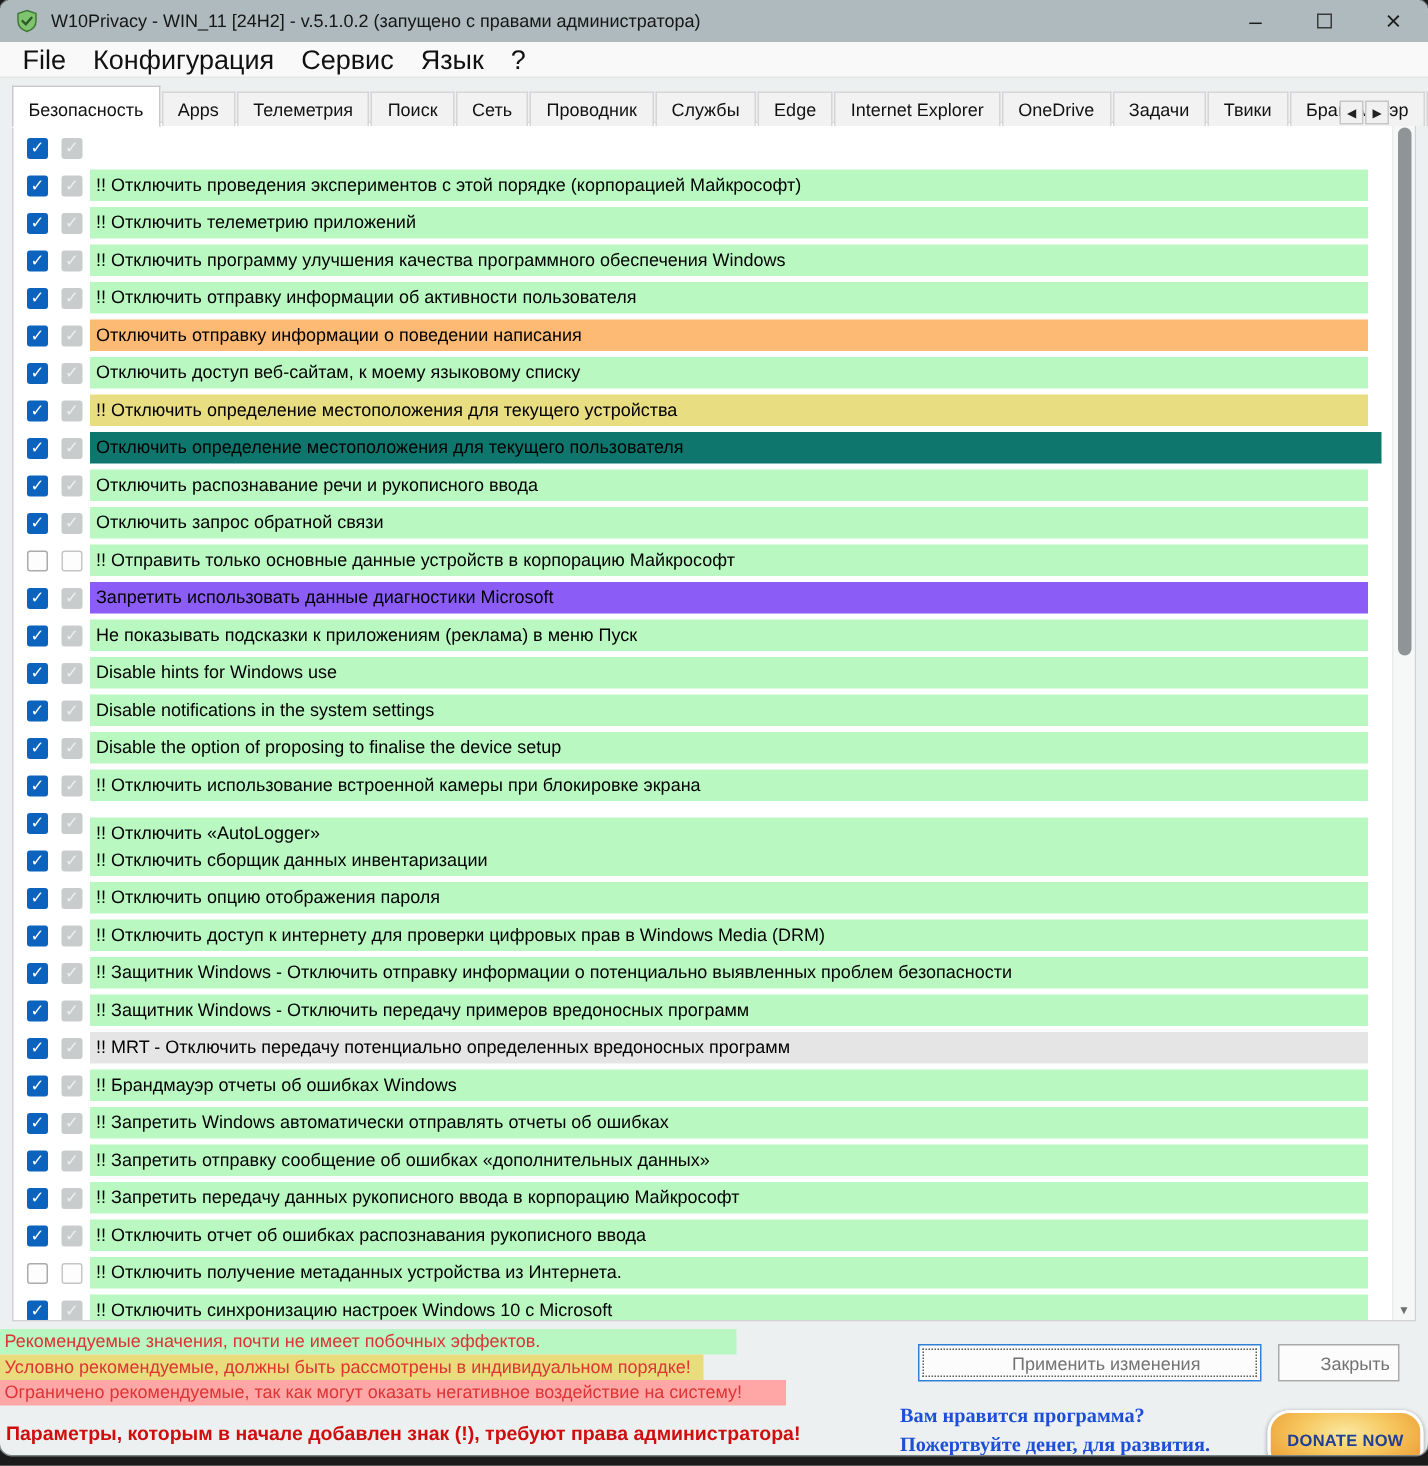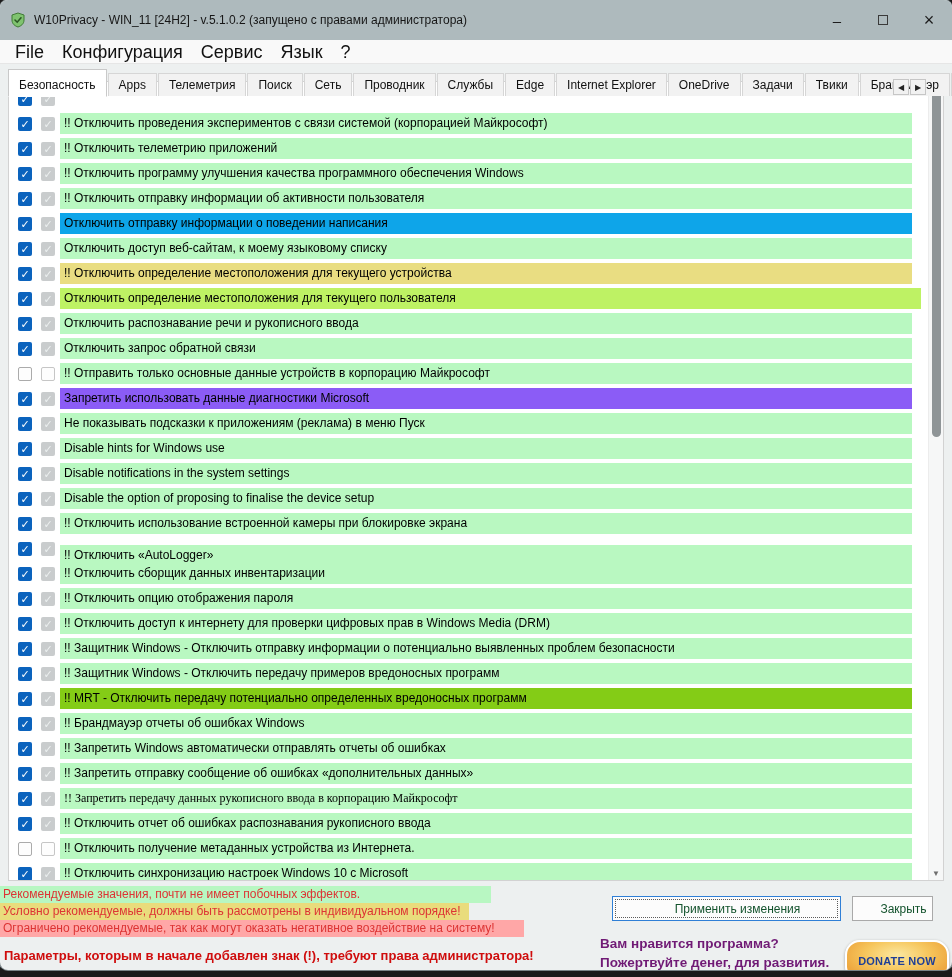--- a/index.html
+++ b/index.html
@@ -1,20 +1,20 @@
 <!DOCTYPE html>
 <html><head>
 <meta charset="utf-8">
 <style>
   * { margin:0; padding:0; box-sizing:border-box; }
   html,body { width:952px; height:977px; background:#1b1b1b; font-family:"Liberation Sans", sans-serif; overflow:hidden; }
   #window { position:absolute; left:0; top:0; width:952px; height:970px; background:#edf0f0; border-radius:8px; overflow:hidden; box-shadow:0 0 0 1px #7a8487; }
 
   
-  #titlebar { height:40px; background:#aebabd; display:flex; align-items:center; padding-left:10px; }
+  #titlebar { height:28px; background:#aebabd; display:flex; align-items:center; padding-left:10px; }
   #app-icon { width:16px; height:16px; margin-right:8px; }
   #title-text { font-size:12px; color:#161616; }
   #win-controls { margin-left:auto; display:flex; height:100%; }
   .wbtn { width:46px; height:100%; display:flex; align-items:center; justify-content:center; color:#1c1c1c; font-size:15px; }
   .wbtn .sq { width:10px; height:10px; border:1px solid #3a3a3a; display:block; }
   .wbtn.close { font-size:18px; }
 
   
   #menubar { height:24px; background:#f9f9f9; display:flex; align-items:center; padding-left:6px; border-bottom:1px solid #e6e6e6; }
   .menu-item { font-size:18px; color:#111; padding:0 9px; line-height:24px; }
@@ -39,24 +39,24 @@
   .bar.wide { width:861px; }
 
   
   #vscroll { position:absolute; top:0; right:0; bottom:0; width:15px; background:#f6f7f7; border-left:1px solid #ececec; }
   #vthumb { position:absolute; left:3px; top:3px; width:9px; height:352px; background:#8f9597; border-radius:5px; }
   #vdown { position:absolute; bottom:2px; left:0; width:100%; text-align:center; font-size:8px; color:#6e6e6e; }
 
   
   .legend-line { position:absolute; left:0; height:17px; line-height:17px; font-size:12px; color:#dd3434; padding-left:3px; white-space:nowrap; overflow:hidden; }
   #admin-note { position:absolute; left:4px; top:948px; font-size:13px; font-weight:bold; color:#cf0d0d; white-space:nowrap; }
-  .btn { position:absolute; height:25px; background:#fcfcfc; font-size:12px; color:#14532d; display:flex; align-items:center; justify-content:center;padding-left:22px; }
+  .btn { position:absolute; height:25px; background:#fcfcfc; font-size:12px; color:#737373; display:flex; align-items:center; justify-content:center;padding-left:22px; }
   #apply-btn { left:612px; top:896px; width:229px; border:1px solid #2f7fd6; outline:1px dotted #5a5a5a; outline-offset:-4px; }
   #close-btn { left:852px; top:896px; width:81px; border:1px solid #a9a9a9; }
-  #donate-text { position:absolute; left:600px; top:934px; font-size:13.5px; font-weight:bold; color:#701a75; line-height:19px; }
+  #donate-text { position:absolute; left:600px; top:934px; font-size:13.5px; font-weight:bold; color:#1d4ed8; line-height:19px;font-family:Liberation Serif, serif; }
   #donate-btn { position:absolute; left:845px; top:940px; width:104px; height:41px; border-radius:15px; border:2px solid #ffffff; background:radial-gradient(ellipse at 50% 35%, #fbe8a0 0%, #f6c65d 45%, #e8932b 100%); box-shadow:0 1px 3px rgba(0,0,0,0.35); color:#1f3f96; font-size:11px; font-weight:bold; display:flex; align-items:center; justify-content:center; letter-spacing:0.2px; }
 </style>
 </head>
 <body>
 
 <div id="window">
 
   <div id="titlebar">
     <svg id="app-icon" viewBox="0 0 16 16">
       <path d="M8 1 L14 3 V8 C14 12 11 14 8 15 C5 14 2 12 2 8 V3 Z" fill="#7fc36f" stroke="#3f7a35" stroke-width="1"></path>
@@ -103,56 +103,56 @@
 
   <div id="page">
     <div id="rowlist">
         <div class="row">
           <span class="cb on">✓</span>
           <span class="cb on dim">✓</span>
         </div>
         <div class="row">
           <span class="cb on">✓</span>
           <span class="cb on dim">✓</span>
-          <span class="bar" style="background: rgb(185, 248, 193);">!! Отключить проведения экспериментов с связи системой (корпорацией Майкрософт)</span>
+          <span class="bar" style="background: rgb(185, 248, 193);">!! Отключить проведения экспериментов с этой порядке (корпорацией Майкрософт)</span>
         </div>
         <div class="row">
           <span class="cb on">✓</span>
           <span class="cb on dim">✓</span>
           <span class="bar" style="background: rgb(185, 248, 193);">!! Отключить телеметрию приложений</span>
         </div>
         <div class="row">
           <span class="cb on">✓</span>
           <span class="cb on dim">✓</span>
           <span class="bar" style="background: rgb(185, 248, 193);">!! Отключить программу улучшения качества программного обеспечения Windows</span>
         </div>
         <div class="row">
           <span class="cb on">✓</span>
           <span class="cb on dim">✓</span>
           <span class="bar" style="background: rgb(185, 248, 193);">!! Отключить отправку информации об активности пользователя</span>
         </div>
         <div class="row">
           <span class="cb on">✓</span>
           <span class="cb on dim">✓</span>
-          <span class="bar" style="background: #0ea5e9;">Отключить отправку информации о поведении написания</span>
+          <span class="bar" style="background: #fdba74;">Отключить отправку информации о поведении написания</span>
         </div>
         <div class="row">
           <span class="cb on">✓</span>
           <span class="cb on dim">✓</span>
           <span class="bar" style="background: rgb(185, 248, 193);">Отключить доступ веб-сайтам, к моему языковому списку</span>
         </div>
         <div class="row">
           <span class="cb on">✓</span>
           <span class="cb on dim">✓</span>
           <span class="bar" style="background: rgb(233, 221, 130);">!! Отключить определение местоположения для текущего устройства</span>
         </div>
         <div class="row">
           <span class="cb on">✓</span>
           <span class="cb on dim">✓</span>
-          <span class="bar wide" style="background: #bef264;">Отключить определение местоположения для текущего пользователя</span>
+          <span class="bar wide" style="background: #0f766e;">Отключить определение местоположения для текущего пользователя</span>
         </div>
         <div class="row">
           <span class="cb on">✓</span>
           <span class="cb on dim">✓</span>
           <span class="bar" style="background: rgb(185, 248, 193);">Отключить распознавание речи и рукописного ввода</span>
         </div>
         <div class="row">
           <span class="cb on">✓</span>
           <span class="cb on dim">✓</span>
           <span class="bar" style="background: rgb(185, 248, 193);">Отключить запрос обратной связи</span>
@@ -218,41 +218,41 @@
           <span class="bar" style="background: rgb(185, 248, 193);">!! Защитник Windows - Отключить отправку информации о потенциально выявленных проблем безопасности</span>
         </div>
         <div class="row">
           <span class="cb on">✓</span>
           <span class="cb on dim">✓</span>
           <span class="bar" style="background: rgb(185, 248, 193);">!! Защитник Windows - Отключить передачу примеров вредоносных программ</span>
         </div>
         <div class="row">
           <span class="cb on">✓</span>
           <span class="cb on dim">✓</span>
-          <span class="bar" style="background: #84cc16;">!! MRT - Отключить передачу потенциально определенных вредоносных программ</span>
+          <span class="bar" style="background: #e5e5e5;">!! MRT - Отключить передачу потенциально определенных вредоносных программ</span>
         </div>
         <div class="row">
           <span class="cb on">✓</span>
           <span class="cb on dim">✓</span>
           <span class="bar" style="background: rgb(185, 248, 193);">!! Брандмауэр отчеты об ошибках Windows</span>
         </div>
         <div class="row">
           <span class="cb on">✓</span>
           <span class="cb on dim">✓</span>
           <span class="bar" style="background: rgb(185, 248, 193);">!! Запретить Windows автоматически отправлять отчеты об ошибках</span>
         </div>
         <div class="row">
           <span class="cb on">✓</span>
           <span class="cb on dim">✓</span>
           <span class="bar" style="background: rgb(185, 248, 193);">!! Запретить отправку сообщение об ошибках «дополнительных данных»</span>
         </div>
         <div class="row">
           <span class="cb on">✓</span>
           <span class="cb on dim">✓</span>
-          <span class="bar" style="background: rgb(185, 248, 193); font-family: Liberation Serif, serif;">!! Запретить передачу данных рукописного ввода в корпорацию Майкрософт</span>
+          <span class="bar" style="background: rgb(185, 248, 193);">!! Запретить передачу данных рукописного ввода в корпорацию Майкрософт</span>
         </div>
         <div class="row">
           <span class="cb on">✓</span>
           <span class="cb on dim">✓</span>
           <span class="bar" style="background: rgb(185, 248, 193);">!! Отключить отчет об ошибках распознавания рукописного ввода</span>
         </div>
         <div class="row">
           <span class="cb off"></span>
           <span class="cb off dim"></span>
           <span class="bar" style="background: rgb(185, 248, 193);">!! Отключить получение метаданных устройства из Интернета.</span>

